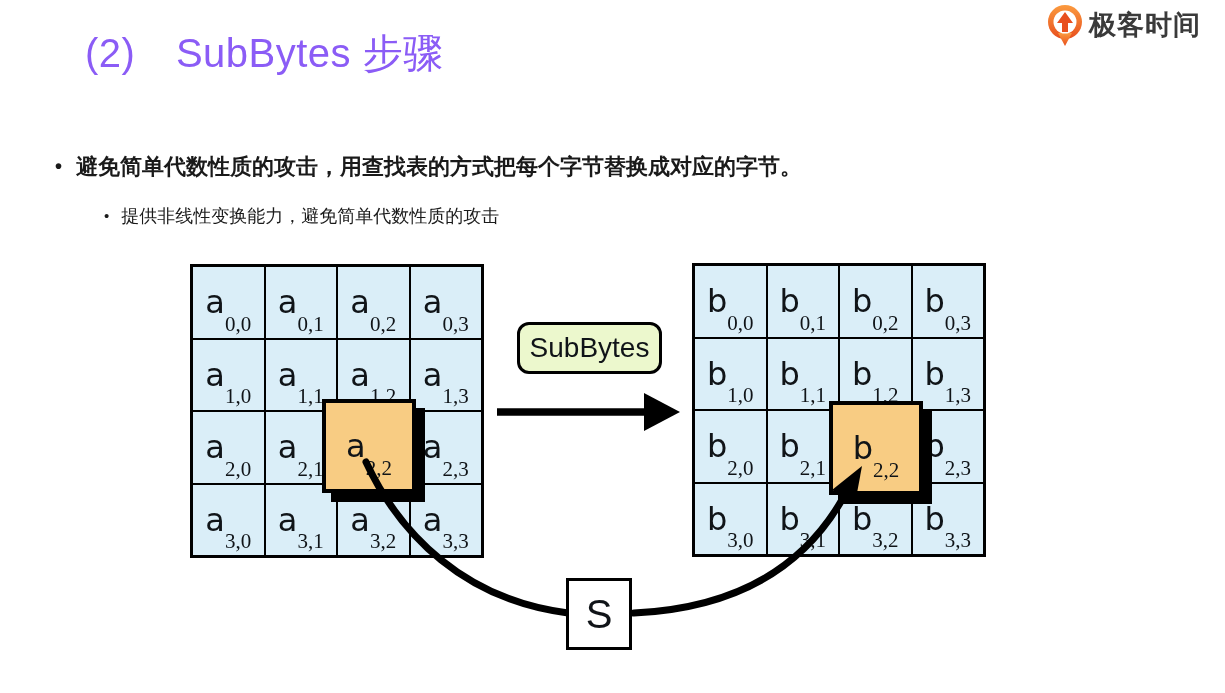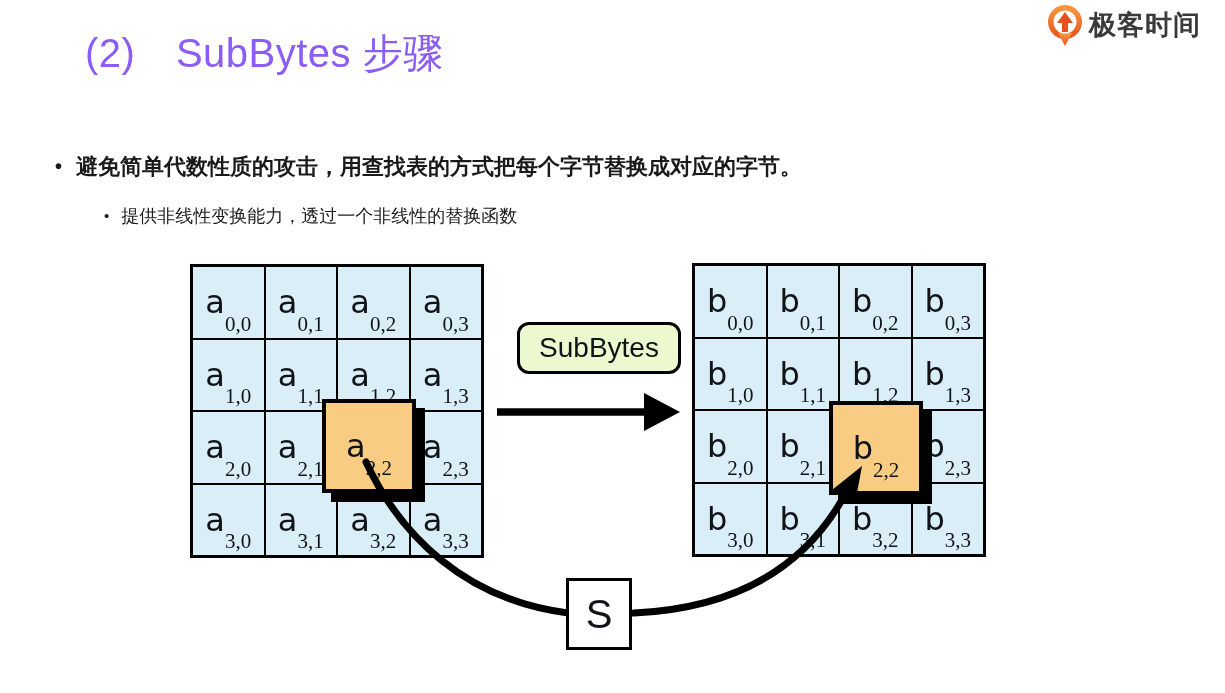--- a/index.html
+++ b/index.html
@@ -61,21 +61,21 @@
     display:flex; align-items:center; justify-content:center;
     color:#101418;
     z-index:3;
   }
   .hl-a { left:322px; top:399px; }
   .hl-b { left:829px; top:401px; }
 
   
   .subbytes-box {
     position:absolute; left:517px; top:322px;
-    width:164px; height:52px;
+    width:145px; height:52px;
     background:#ecf8cd;
     border:3px solid #000;
     border-radius:12px;
     display:flex; align-items:center; justify-content:center;
     font-size:28px; color:#101418;
     z-index:5;
   }
   .s-box {
     position:absolute; left:566px; top:578px;
     width:66px; height:72px;
@@ -110,21 +110,21 @@
   </div>
 
   <div class="title">(2)　SubBytes 步骤</div>
 
   <div class="bullet-row bullet-main">
     <span class="dot">•</span>
     <span>避免简单代数性质的攻击，用查找表的方式把每个字节替换成对应的字节。</span>
   </div>
   <div class="bullet-row bullet-sub">
     <span class="dot">•</span>
-    <span>提供非线性变换能力，透过一个非线性的替换函数</span>
+    <span>提供非线性变换能力，避免简单代数性质的攻击</span>
   </div>
 
   <div class="matrix matrix-a" id="matrix-a">
       <div class="cell">
         <span class="cb">a</span>
         <span class="cs">0,0</span>
       </div>
       <div class="cell">
         <span class="cb">a</span>
         <span class="cs">0,1</span>

